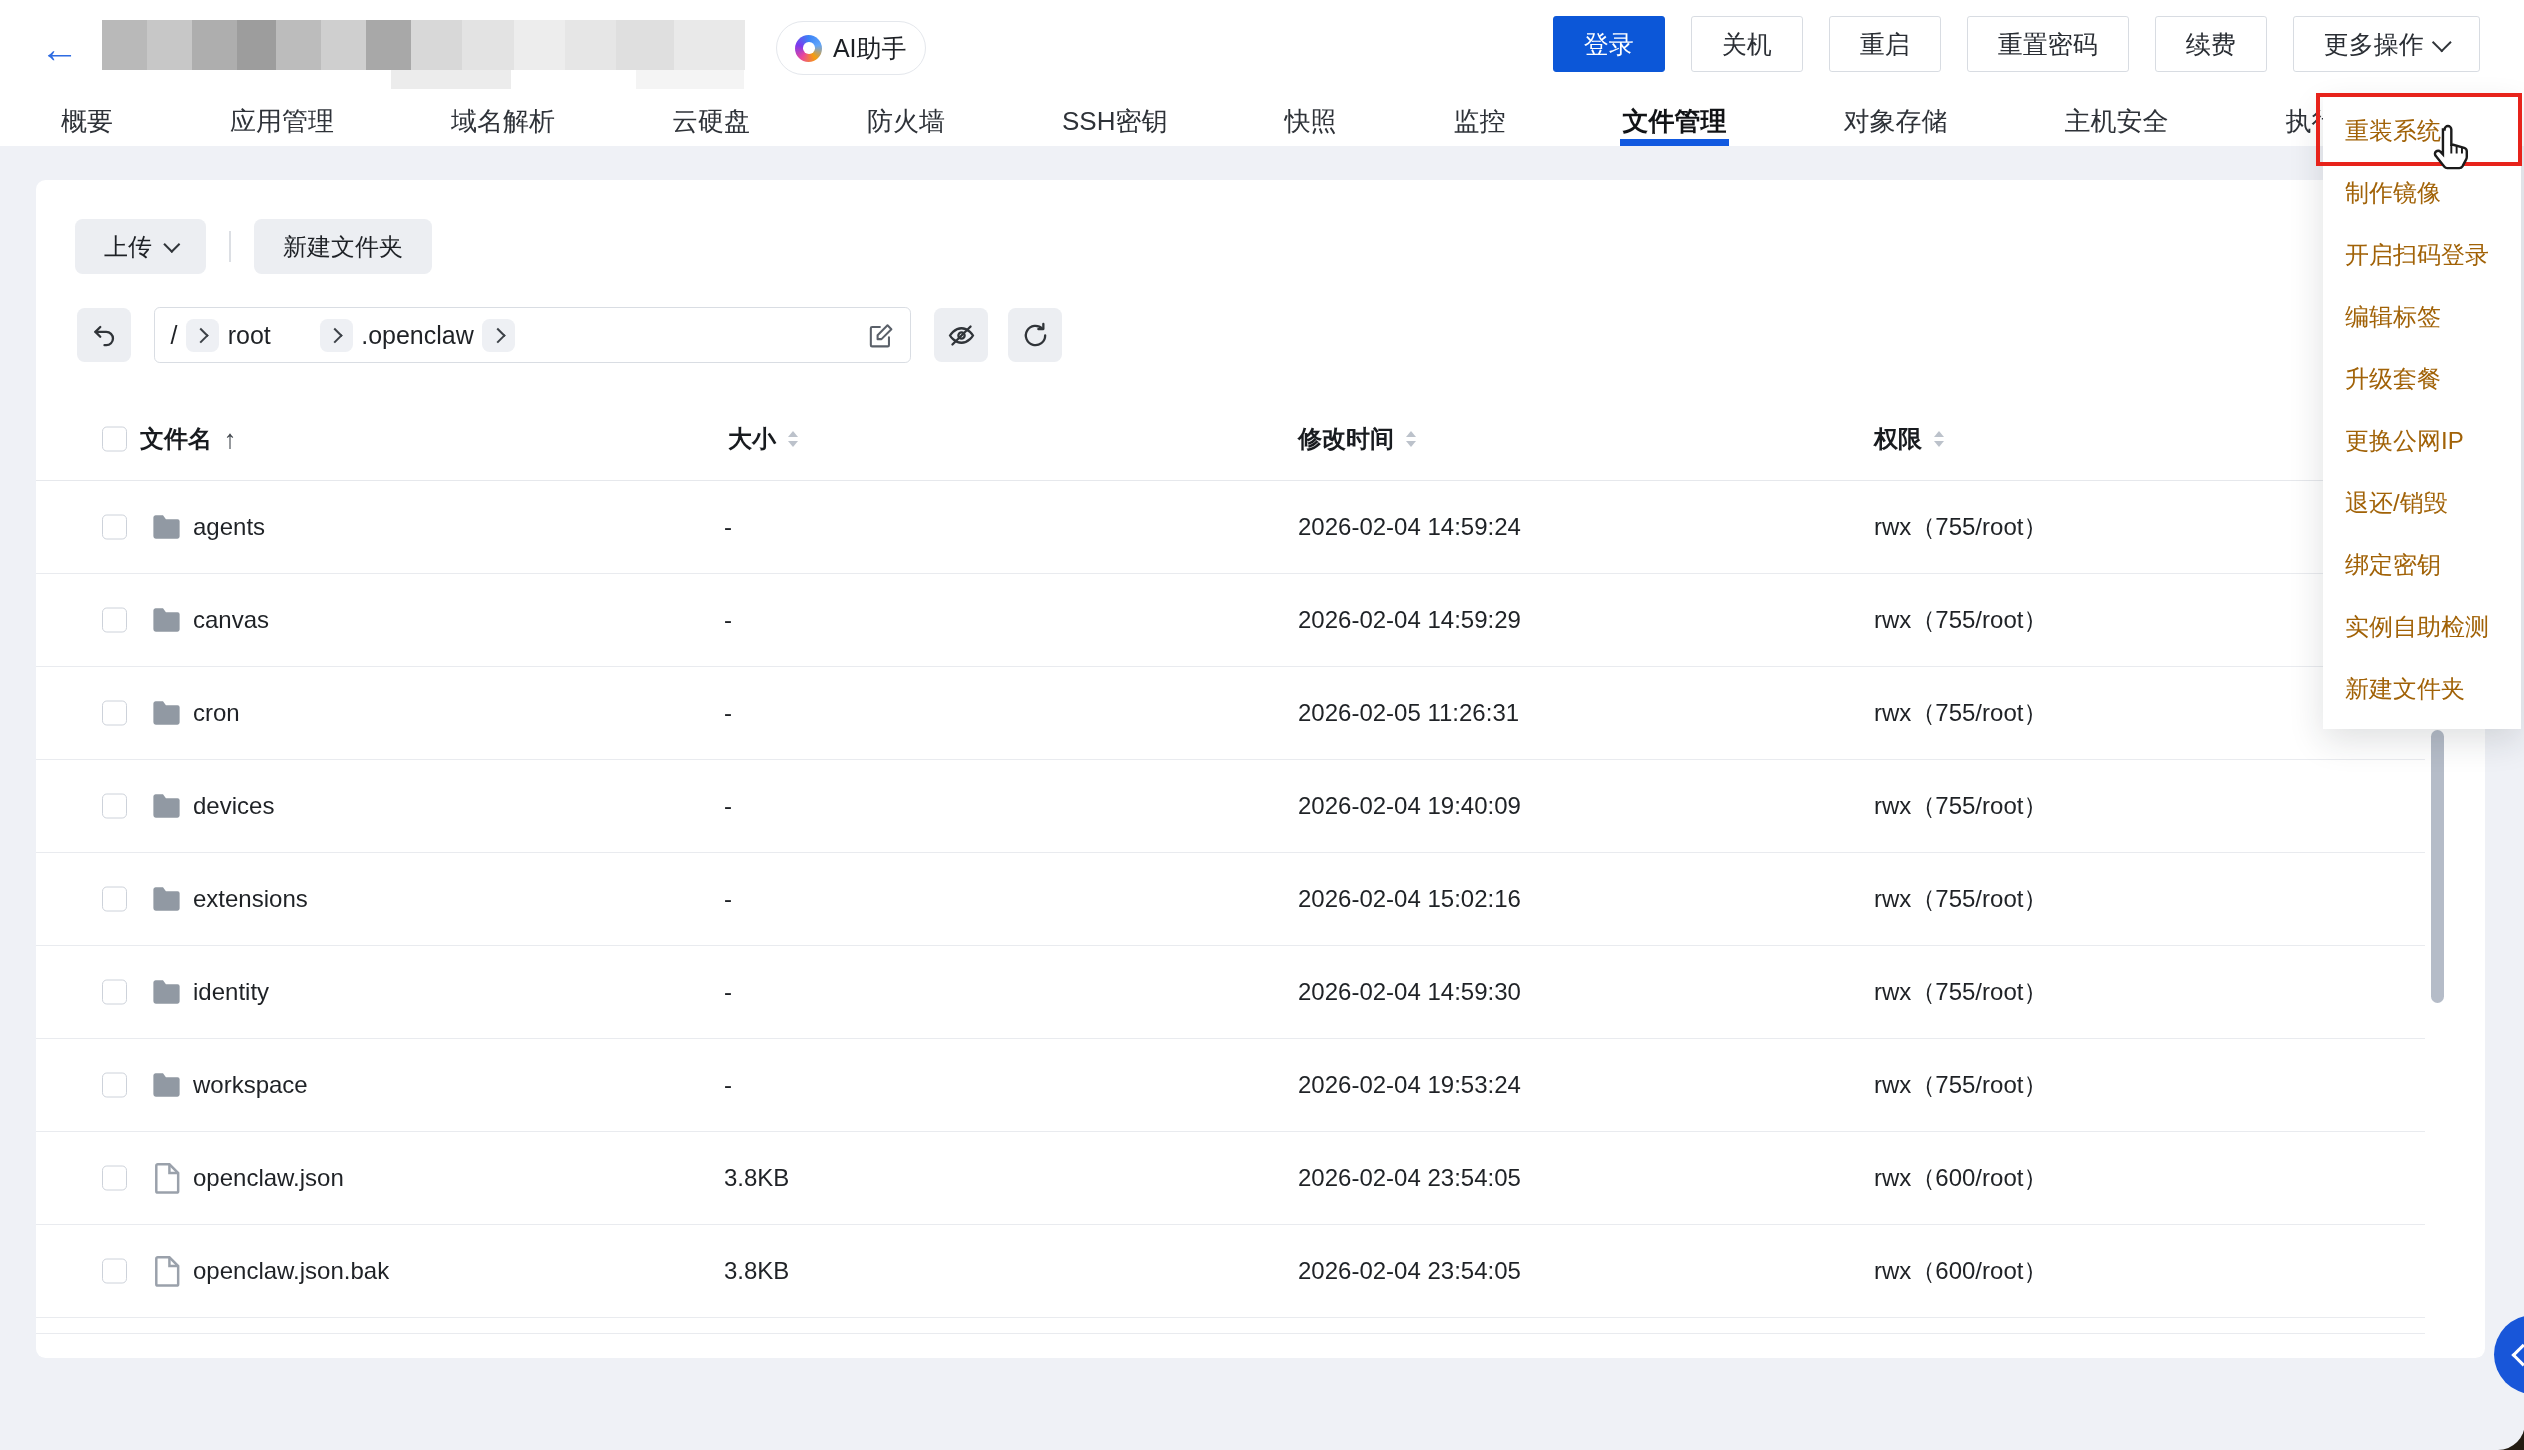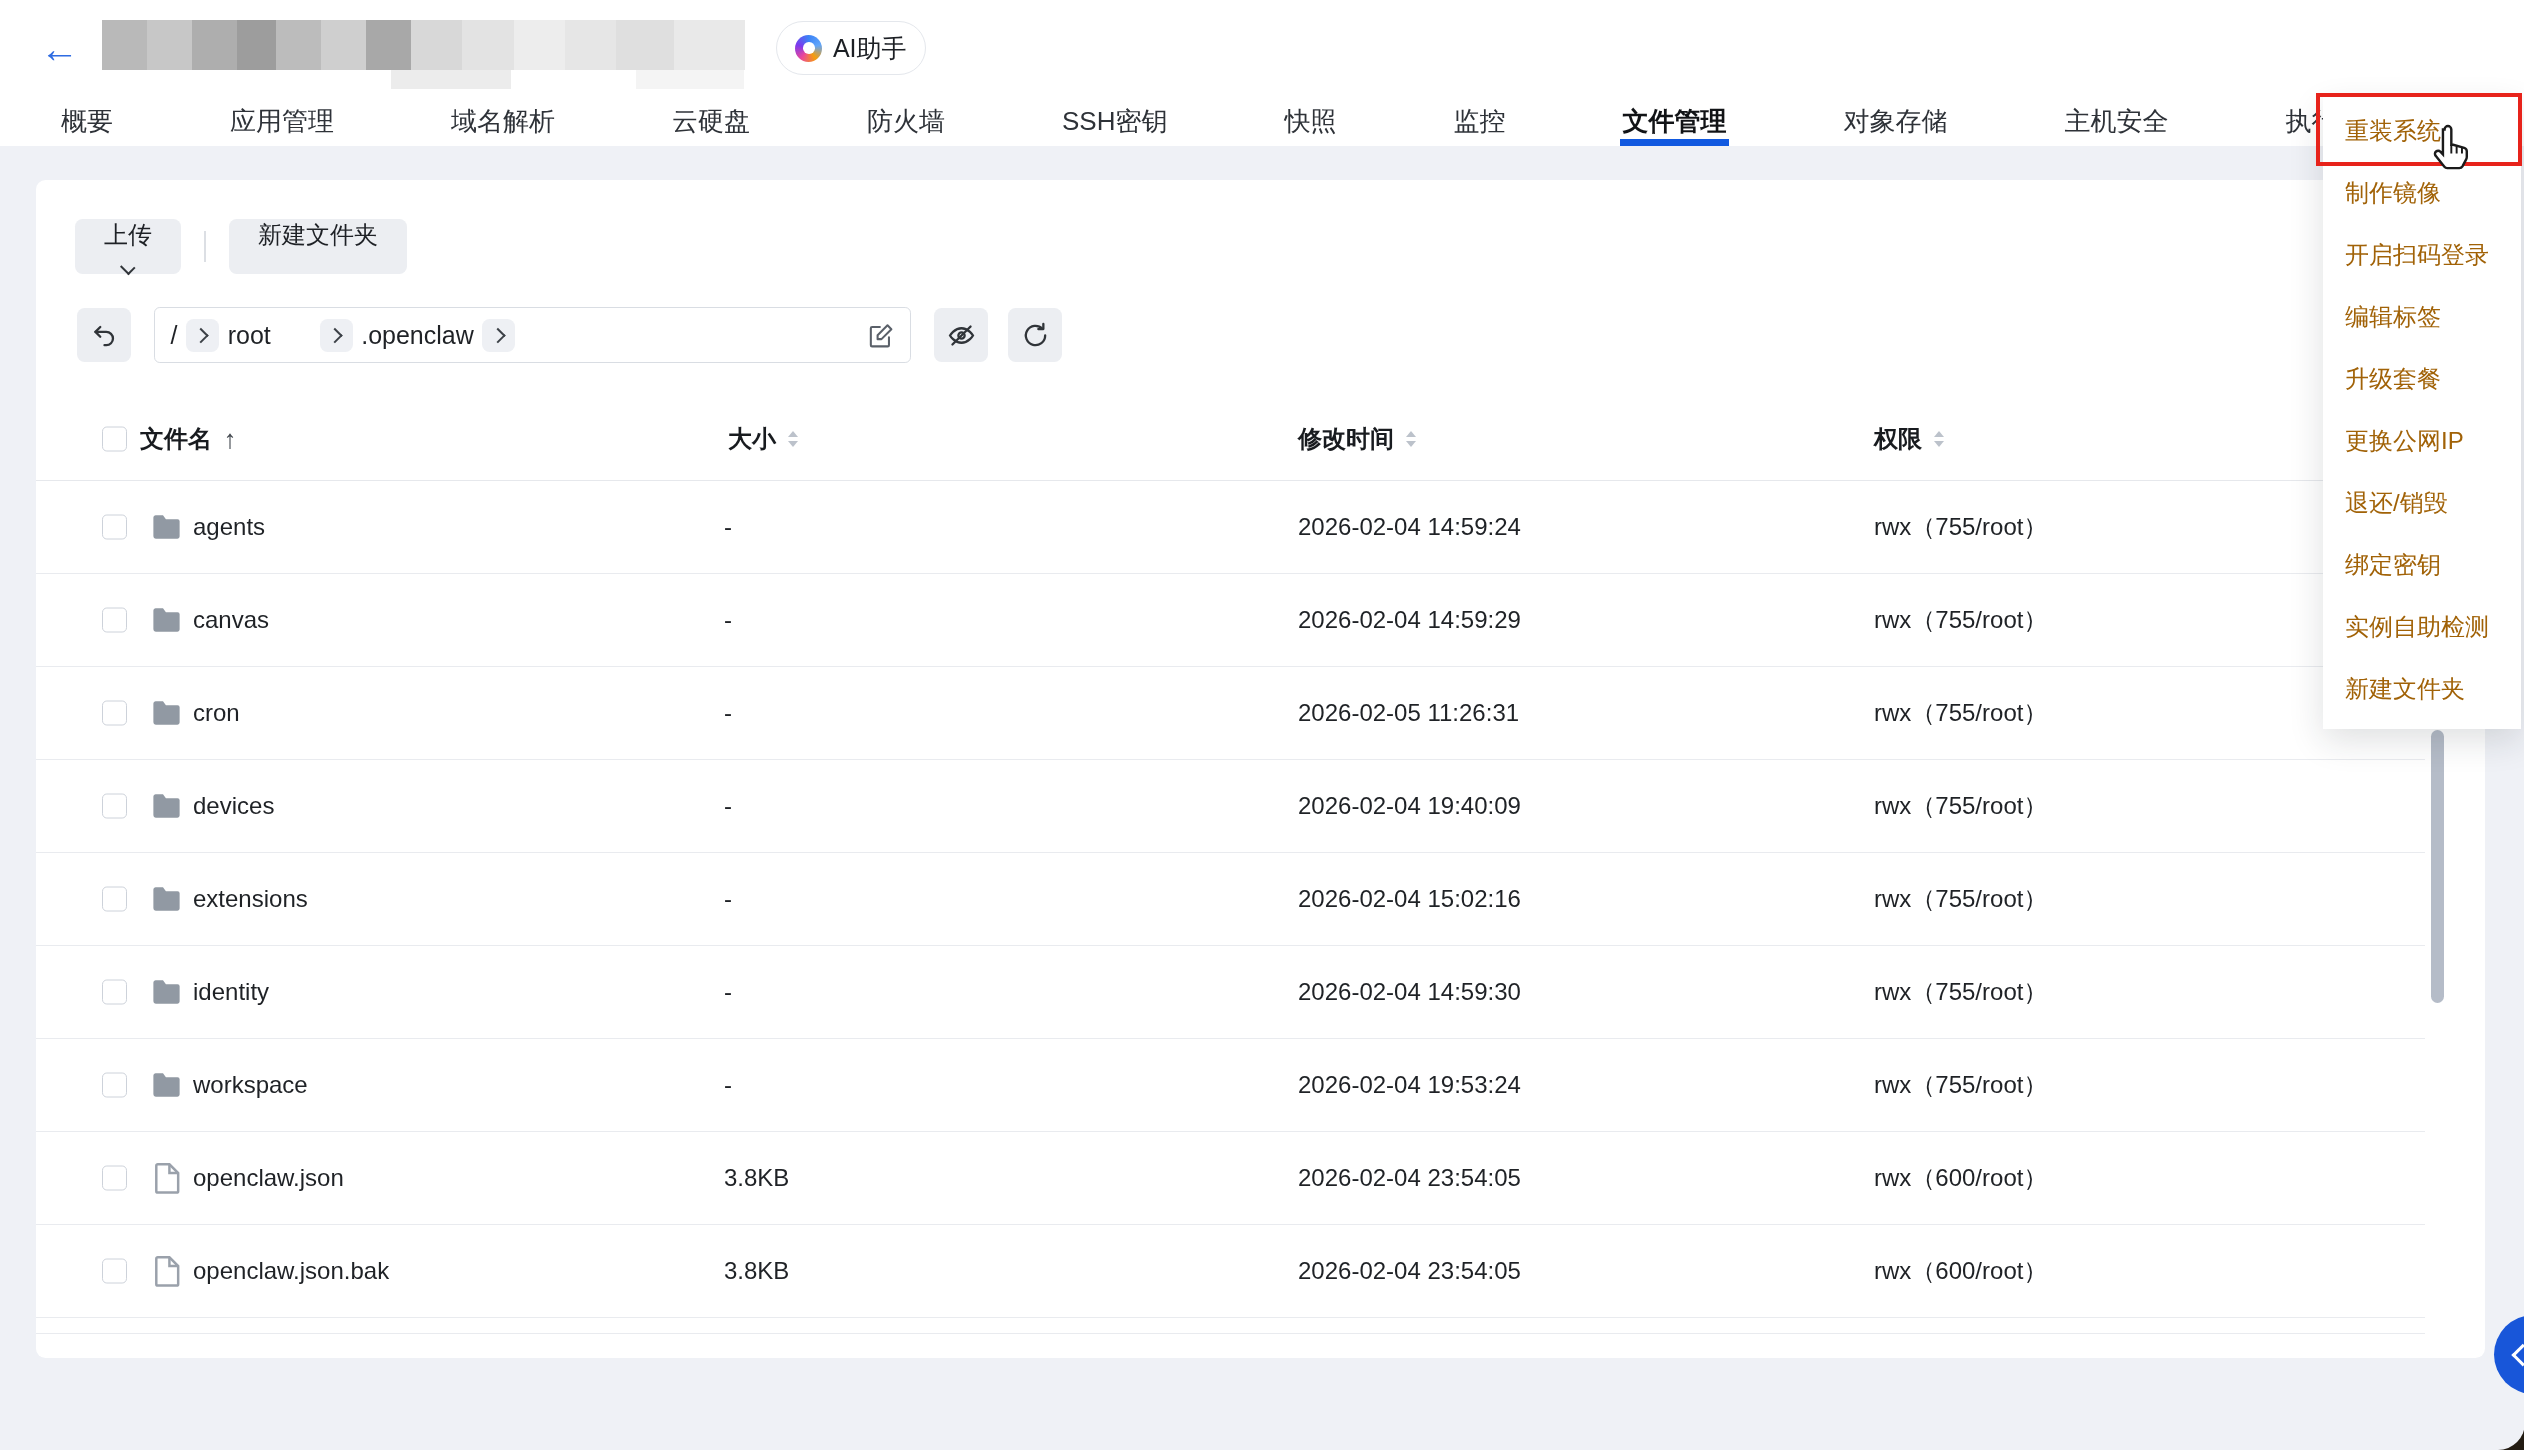--- a/index.html
+++ b/index.html
@@ -32,21 +32,21 @@
   
   .tabbar{position:relative;height:50px;display:flex;gap:117px;padding-left:30px;margin-left:31px;}
   .tab{position:relative;height:50px;display:flex;align-items:center;font-size:26px;color:#2e3238;cursor:pointer;}
   .tab.active .tlbl{font-weight:bold;color:#111316;}
   .tab.active::after{content:"";position:absolute;left:-2.9px;right:-2.9px;bottom:0;height:6.7px;background:#1159e0;}
 
   
   .card{position:absolute;left:36px;top:180px;width:2449px;height:1178px;background:#fff;border-radius:9.6px;}
   .tb-row1{display:flex;align-items:center;margin:39px 0 0 39px;height:55px;}
   .gbtn{height:55px;display:flex;align-items:center;gap:13.5px;padding:0 29px;background:#eceef2;border:none;
-    border-radius:7.7px;font-size:24px;color:#1e2126;cursor:pointer;font-family:inherit;flex-direction:column;}
+    border-radius:7.7px;font-size:24px;color:#1e2126;cursor:pointer;font-family:inherit;}
   .gbtn .chev-down{width:9.6px;height:9.6px;border-width:2.4px;}
   .vdiv{width:1.9px;height:31px;background:#dcdfe4;margin:0 23px;}
   .tb-row2{display:flex;align-items:center;margin:33px 0 0 41px;height:56px;}
   .sqbtn{width:54px;height:54px;background:#eceef2;border:none;border-radius:7.7px;display:flex;
     align-items:center;justify-content:center;cursor:pointer;}
   .sqbtn svg{width:29px;height:29px;}
   .pathbox{box-sizing:border-box;width:757px;height:56px;margin:0 23px;border:1.9px solid #d9dde3;border-radius:5.8px;
     display:flex;align-items:center;padding:0 15.4px;background:#fff;}
   .pathbox .slash{font-size:25px;color:#1f2226;}
   .crumb-group{display:flex;align-items:center;}
@@ -101,20 +101,46 @@
 <div class="stage">
 
   <header class="topbar">
     <div class="topbar-row">
       <span class="back">←</span>
       <div class="redact"></div>
       <button class="ai-pill">
         <span class="ai-logo"></span>
         <span>AI助手</span>
       </button>
+      <div class="actions" id="actions">
+          <button class="act-btn primary">
+    <span class="lbl">登录</span>
+
+  </button>
+          <button class="act-btn">
+    <span class="lbl">关机</span>
+
+  </button>
+          <button class="act-btn">
+    <span class="lbl">重启</span>
+
+  </button>
+          <button class="act-btn">
+    <span class="lbl">重置密码</span>
+
+  </button>
+          <button class="act-btn">
+    <span class="lbl">续费</span>
+
+  </button>
+          <button class="act-btn">
+    <span class="lbl">更多操作</span>
+    <span class="chev-down"></span>
+  </button>
+        </div>
     </div>
     <nav class="tabbar" id="tabs">
         <div class="tab">
     <span class="tlbl">概要</span>
   </div>
         <div class="tab">
     <span class="tlbl">应用管理</span>
   </div>
         <div class="tab">
     <span class="tlbl">域名解析</span>

